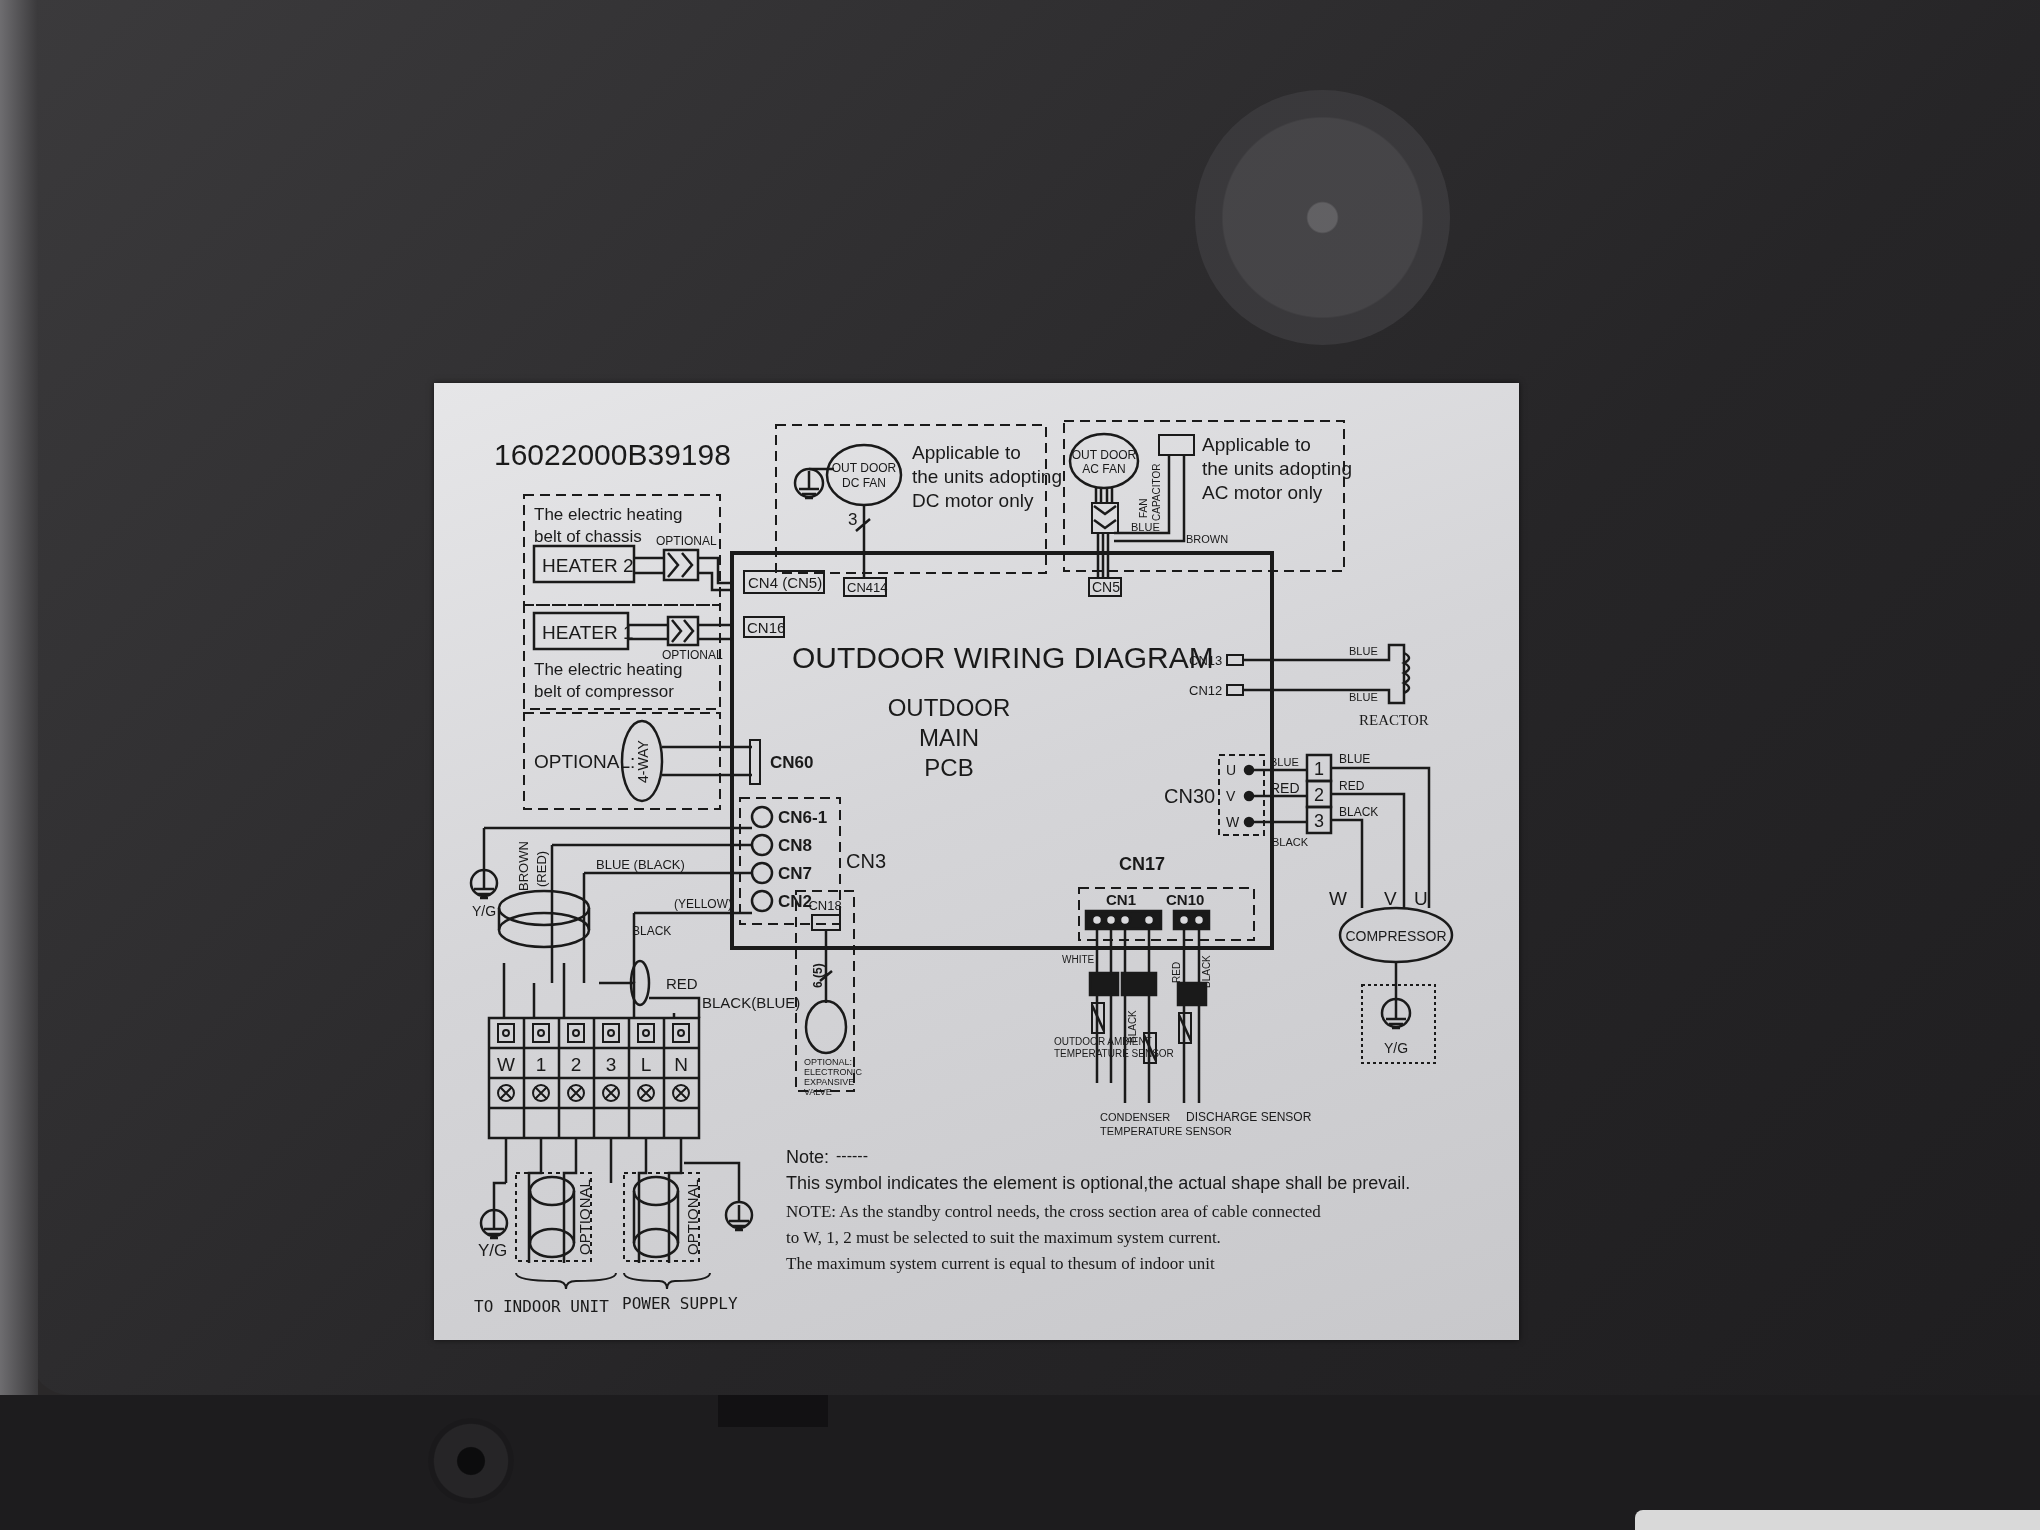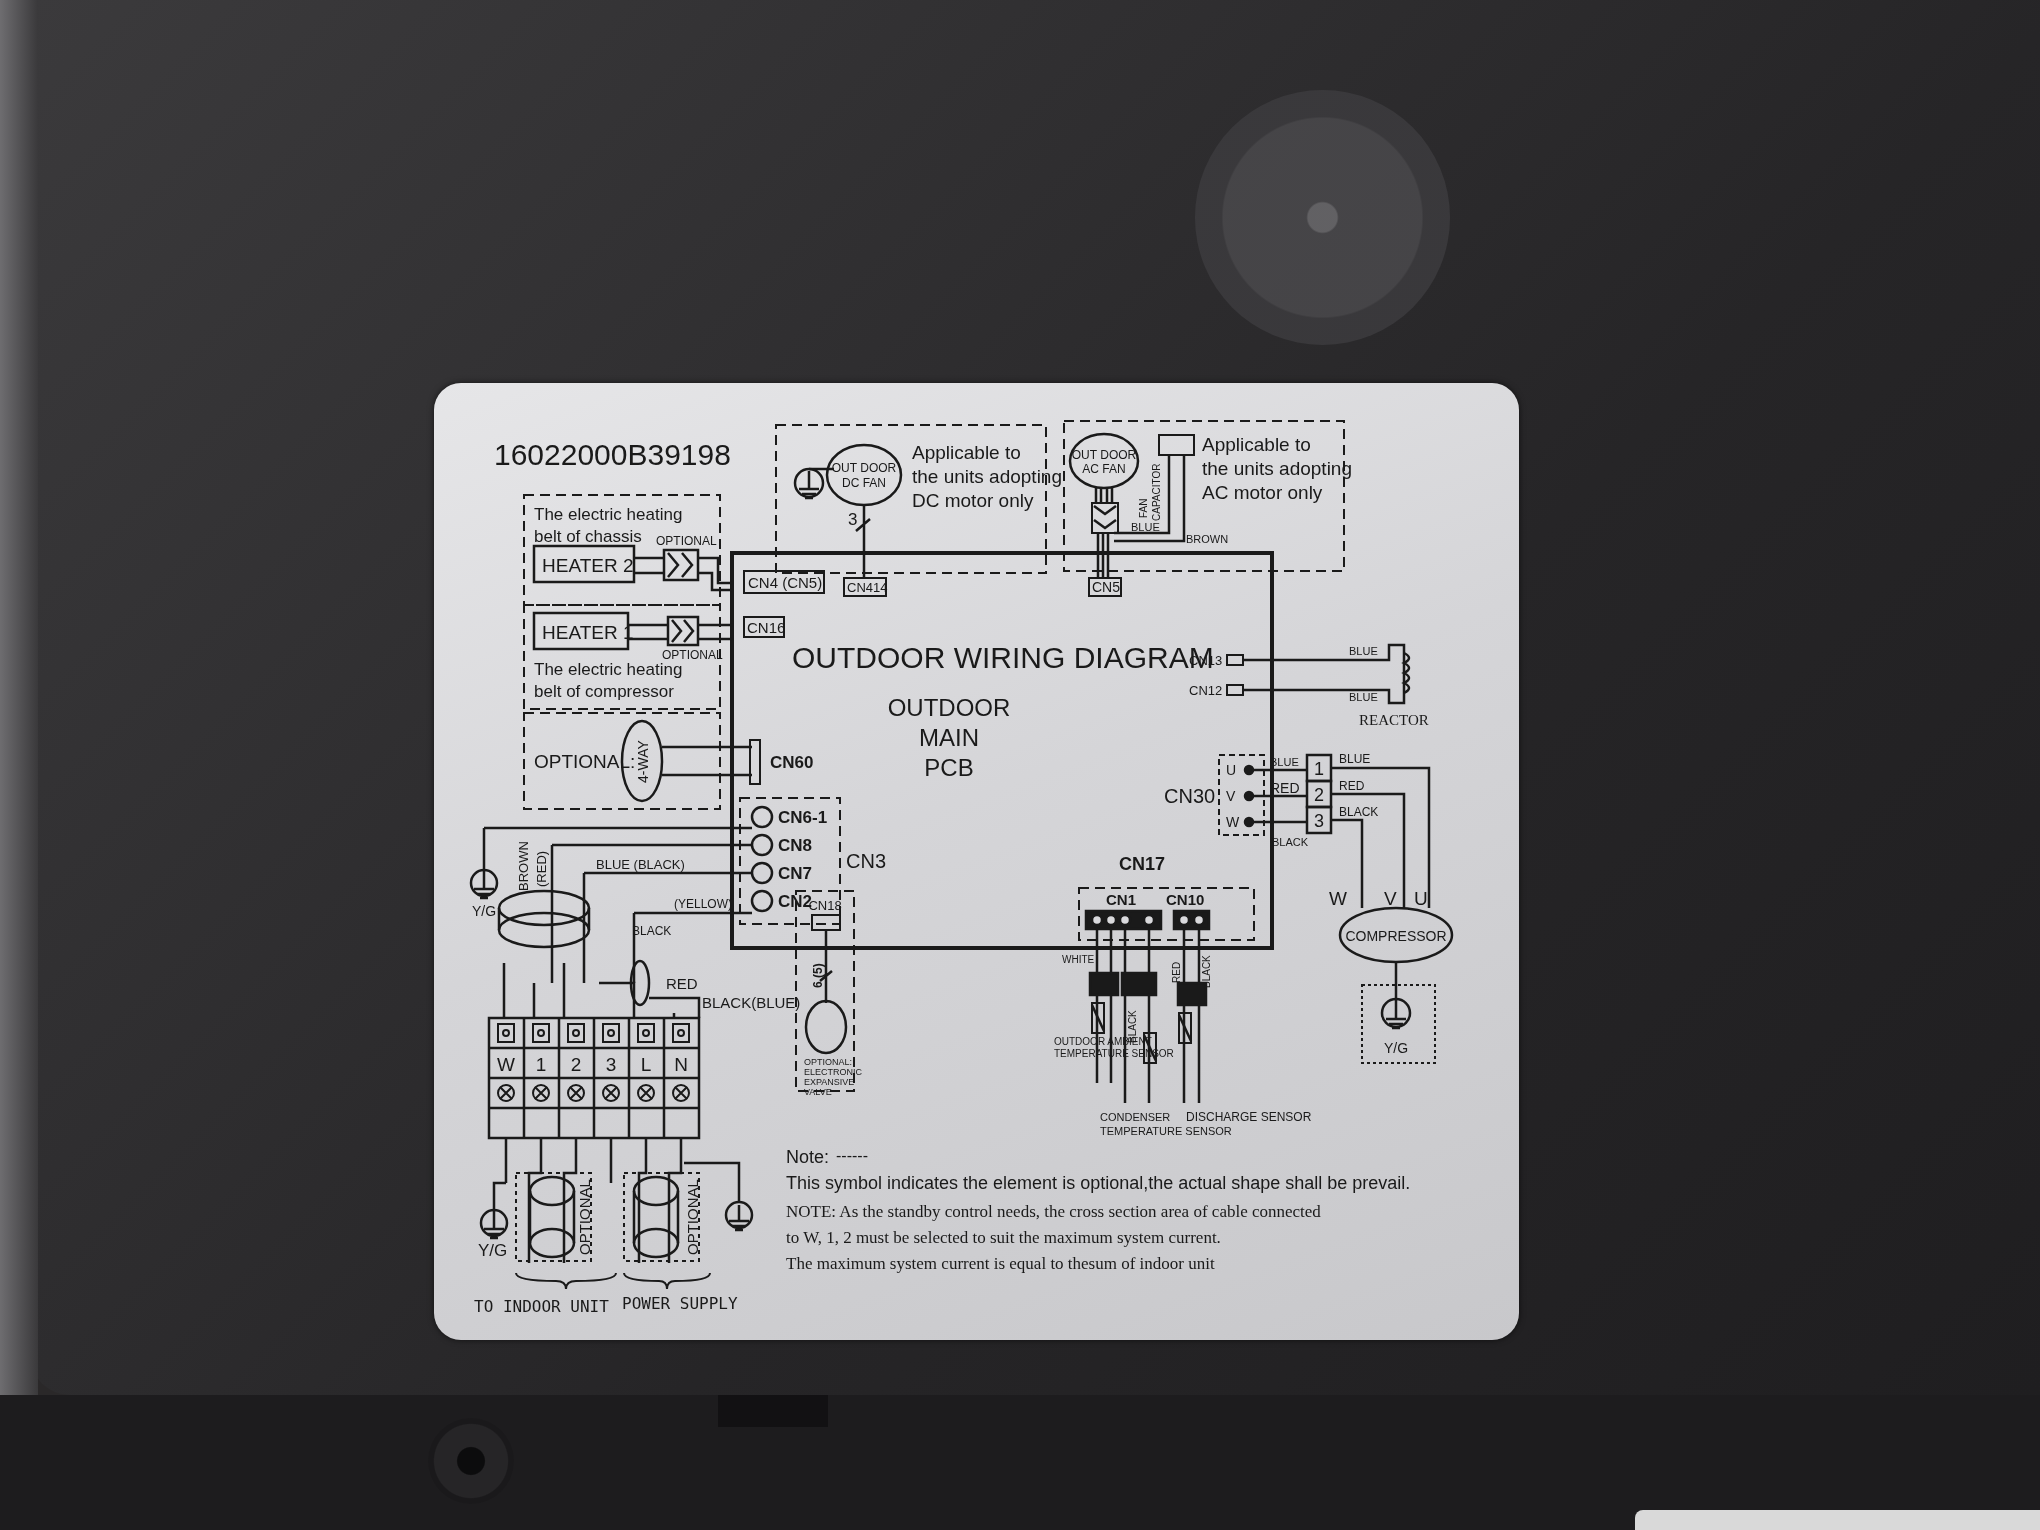--- a/index.html
+++ b/index.html
@@ -4,21 +4,21 @@
 <style>
   html,body{margin:0;padding:0;}
   body{width:2040px;height:1530px;overflow:hidden;background:#2a2829;position:relative;font-family:"Liberation Sans",sans-serif;}
   .panel{position:absolute;left:30px;top:0;width:2010px;height:1395px;background:linear-gradient(135deg,#3b3a3c 0%,#2f2e30 35%,#262527 60%,#1f1e20 100%);border-radius:0 0 0 40px;}
   .panel-edge{position:absolute;left:0;top:0;width:38px;height:1530px;background:linear-gradient(90deg,#6e6d70,#3a393b);}
   .lower-strip{position:absolute;left:0;top:1395px;width:2040px;height:135px;background:#1d1c1e;}
   .fan-mark{position:absolute;left:1195px;top:90px;width:255px;height:255px;border-radius:50%;background:radial-gradient(circle,#6b6a6d 0 8%,#4a494c 9% 55%,#3c3b3e 56% 100%);opacity:.85;}
   .screw{position:absolute;left:428px;top:1418px;width:86px;height:86px;border-radius:50%;background:radial-gradient(circle,#0c0c0d 0 22%,#262527 24% 60%,#1a191b 62%);}
   .tab{position:absolute;left:718px;top:1395px;width:110px;height:32px;background:#121113;}
   .corner-sticker{position:absolute;left:1635px;top:1510px;width:405px;height:20px;background:#d9d9d9;border-radius:8px 0 0 0;}
-  .label{position:absolute;left:434px;top:383px;width:1085px;height:957px;background:linear-gradient(160deg,#e6e6e8 0%,#d5d5d8 45%,#c8c8cb 100%);box-shadow:0 0 6px rgba(0,0,0,.6);border-radius:27px;}
+  .label{position:absolute;left:434px;top:383px;width:1085px;height:957px;background:linear-gradient(160deg,#e6e6e8 0%,#d5d5d8 45%,#c8c8cb 100%);box-shadow:0 0 6px rgba(0,0,0,.6);}
   svg text{font-family:"Liberation Sans",sans-serif;fill:#1a1a1a;}
   .serif{font-family:"Liberation Serif",serif;}
   .mono{font-family:"DejaVu Sans Mono",monospace;}
 </style>
 </head>
 <body>
 
 <div class="panel"></div>
 <div class="panel-edge"></div>
 <div class="fan-mark"></div>

